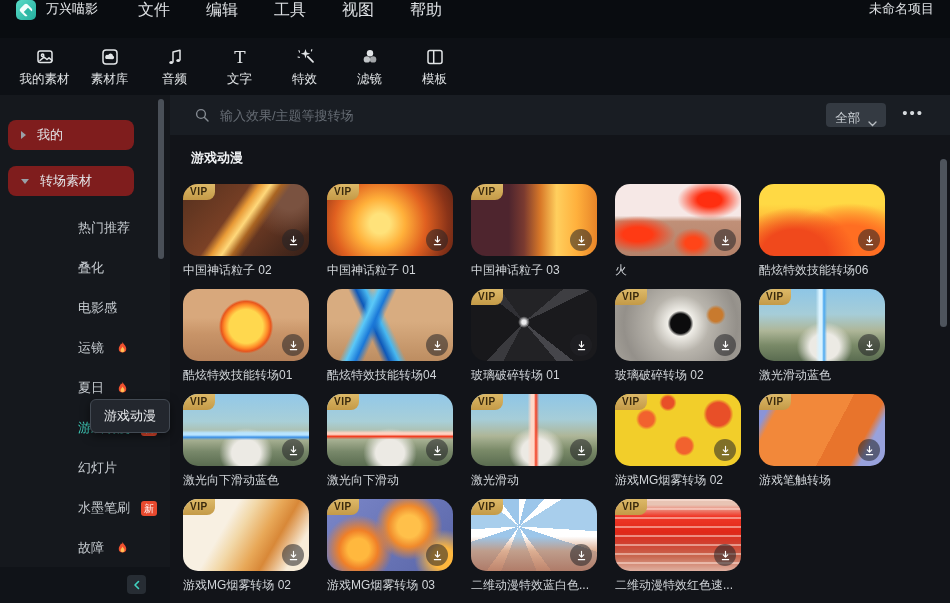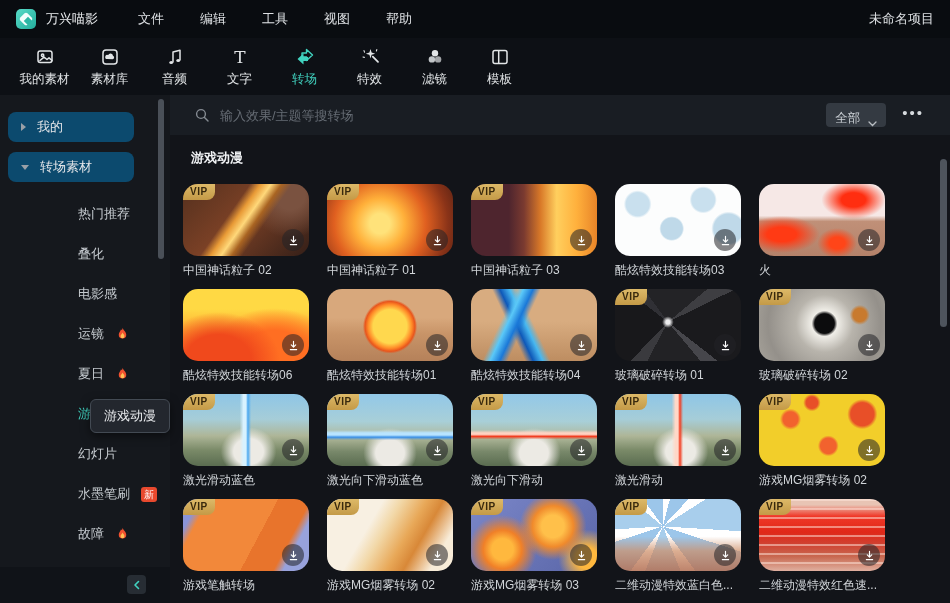--- a/index.html
+++ b/index.html
@@ -7,39 +7,39 @@
   body {
     font-family:"Liberation Sans", sans-serif;
     background:#14161a; color:#e4e6e8; position:relative;
     -webkit-font-smoothing:antialiased;
   }
   .dots {
     background-image:radial-gradient(circle, rgba(255,255,255,.045) 1px, transparent 1.2px);
     background-size:7px 7px;
   }
   
-  .titlebar { height:38px; background:#090c10; display:flex; align-items:center; padding:0 16px; }
+  .titlebar { height:38px; background:#090c10; display:flex; align-items:flex-start; padding:0 16px; }
   .logo { width:20px; height:20px; border-radius:5px; background:linear-gradient(135deg,#59dcc8,#23ad9c); position:relative; flex:0 0 auto; }
   .logo::before { content:""; position:absolute; left:5px; top:5px; width:10px; height:10px; background:#f2fefc; transform:rotate(45deg); border-radius:2px; }
   .logo::after { content:""; position:absolute; left:9px; top:9px; width:6px; height:6px; background:#2cb7a5; transform:rotate(45deg); }
   .app-name { font-size:13px; color:#eef0f2; margin-left:10px; }
   .menu-bar { display:flex; gap:36px; margin-left:40px; }
-  .menu-item { font-size:13px; color:#dde0e3; cursor:default; }
+  .menu-item { font-size:16px; color:#dde0e3; cursor:default; }
   .project-name { margin-left:auto; font-size:13px; color:#dde0e3; }
   
   .tabbar { height:57px; background:#0d1015; display:flex; align-items:center; padding:0 12px; }
   .tab { width:65px; display:flex; flex-direction:column; align-items:center; justify-content:center; gap:3px; color:#e2e5e7; cursor:default; }
   .tab .t-icon { width:22px; height:22px; color:#e2e5e7; }
   .tab .t-label { font-size:12.5px; }
   .tab.active, .tab.active .t-icon { color:#41d3c0; }
   .t-icon svg { width:22px; height:22px; display:block; }
   
   .bodywrap { display:flex; height:508px; }
   .sidebar { width:170px; background:#15181d; position:relative; padding-top:9px; flex:0 0 auto; }
-  .side-group { width:126px; height:30px; margin:8px 0 10px 8px; background:#0c4a6e; border-radius:8px; display:flex; align-items:center; padding:0 13px; gap:11px; }
+  .side-group { width:126px; height:30px; margin:16px 0 10px 8px; background:#7f1d1d; border-radius:8px; display:flex; align-items:center; padding:0 13px; gap:11px; }
   .side-group .g-label { font-size:13px; color:#e3e5e8; }
   .tri-right { width:0; height:0; border-left:5px solid #9aa0a7; border-top:4px solid transparent; border-bottom:4px solid transparent; }
   .tri-down { width:0; height:0; border-top:5px solid #9aa0a7; border-left:4px solid transparent; border-right:4px solid transparent; }
   .side-list { margin-top:12px; }
   .side-item { height:40px; display:flex; align-items:center; padding-left:78px; gap:11px; font-size:13px; color:#c6cbd0; cursor:default; }
   .side-item.selected { color:#41d3c0; }
   .side-item.dimmed { opacity:.42; }
   .badge-new { background:#e8492e; color:#fff; font-size:10px; line-height:15px; padding:0 3px; border-radius:3px; height:15px; }
   .flame { width:15px; height:16px; }
   .flame svg { width:15px; height:16px; display:block; }
@@ -137,29 +137,20 @@
     <span class="t-label">音频</span>
   </div>
     <div class="tab">
     <span class="t-icon">
         <svg viewBox="0 0 22 22">
           <text x="11" y="16.5" text-anchor="middle" font-size="17" font-family="DejaVu Serif, serif" fill="currentColor">T</text>
         </svg>
       </span>
     <span class="t-label">文字</span>
   </div>
-    <div class="tab active">
-    <span class="t-icon">
-        <svg viewBox="0 0 22 22">
-          <path d="M12.5 3.5 l6 5.5 -6 5.5 v-3.5 h-4.5 v-4 h4.5 z" fill="none" stroke="currentColor" stroke-width="1.4" stroke-linejoin="round"></path>
-          <path d="M9.5 18.5 l-6-5.5 6-5.5 v3.5 h4.5 v4 h-4.5 z" fill="currentColor"></path>
-        </svg>
-      </span>
-    <span class="t-label">转场</span>
-  </div>
     <div class="tab">
     <span class="t-icon">
         <svg viewBox="0 0 22 22" fill="none" stroke="currentColor" stroke-linecap="round">
           <path d="M11.5 3 l1.1 3.6 3.6 1.1 -3.6 1.1 -1.1 3.6 -1.1-3.6 -3.6-1.1 3.6-1.1 z" fill="currentColor" stroke="none"></path>
           <path d="M13.8 10.6 L19 15.8" stroke-width="1.8"></path>
           <path d="M5 4.6 l.5 1.6 M17.8 3.6 l-.4 1.4 M4 11 l1.4 .4" stroke-width="1.1"></path>
         </svg>
       </span>
     <span class="t-label">特效</span>
   </div>
@@ -313,31 +304,20 @@
       <span class="vip-badge">VIP</span>
       <button class="dl-btn">
         <svg viewBox="0 0 14 14" fill="none" stroke="#ffffff" stroke-width="1.25" stroke-linecap="round" stroke-linejoin="round">
                   <path d="M7 2.6 v5.8 M4.6 6.4 L7 8.8 L9.4 6.4 M3.6 11.4 h6.8"></path>
                 </svg>
       </button>
     </div>
     <div class="card-label">中国神话粒子 03</div>
   </div>
           <div class="card">
-    <div class="thumb t4">
-
-      <button class="dl-btn">
-        <svg viewBox="0 0 14 14" fill="none" stroke="#ffffff" stroke-width="1.25" stroke-linecap="round" stroke-linejoin="round">
-                  <path d="M7 2.6 v5.8 M4.6 6.4 L7 8.8 L9.4 6.4 M3.6 11.4 h6.8"></path>
-                </svg>
-      </button>
-    </div>
-    <div class="card-label">酷炫特效技能转场03</div>
-  </div>
-          <div class="card">
     <div class="thumb t5">
 
       <button class="dl-btn">
         <svg viewBox="0 0 14 14" fill="none" stroke="#ffffff" stroke-width="1.25" stroke-linecap="round" stroke-linejoin="round">
                   <path d="M7 2.6 v5.8 M4.6 6.4 L7 8.8 L9.4 6.4 M3.6 11.4 h6.8"></path>
                 </svg>
       </button>
     </div>
     <div class="card-label">火</div>
   </div>

